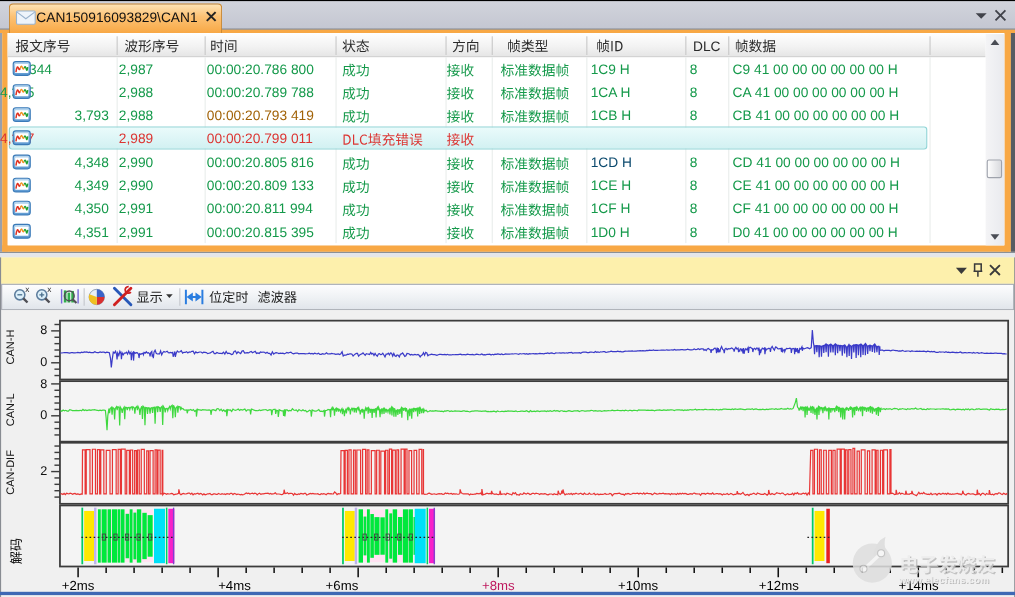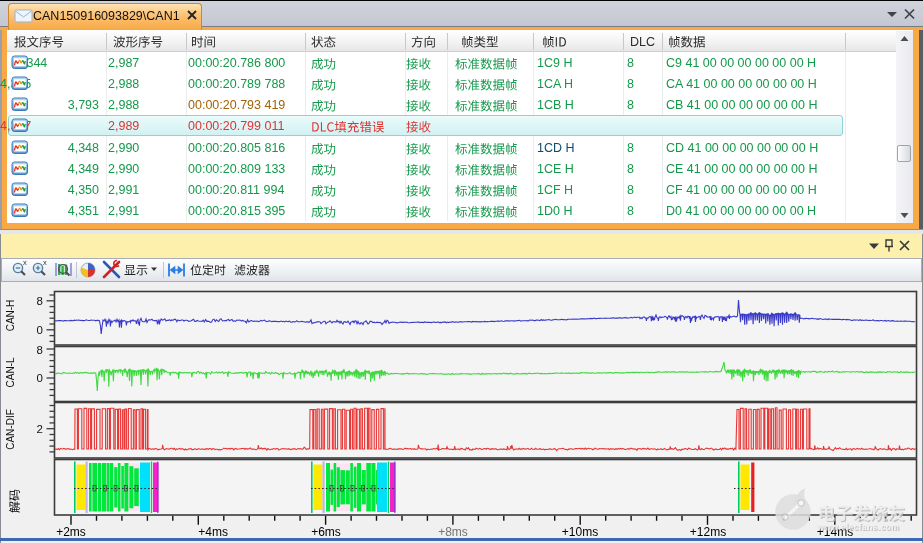--- a/index.html
+++ b/index.html
@@ -94,22 +94,22 @@
 <div style="position:absolute;left:33px;top:295px;width:10px;text-align:right;font:11.5px 'Liberation Sans',sans-serif;color:#111">8</div>
 <div style="position:absolute;left:33px;top:324px;width:10px;text-align:right;font:11.5px 'Liberation Sans',sans-serif;color:#111">0</div>
 <div style="position:absolute;left:33px;top:343.5px;width:10px;text-align:right;font:11.5px 'Liberation Sans',sans-serif;color:#111">8</div>
 <div style="position:absolute;left:33px;top:372px;width:10px;text-align:right;font:11.5px 'Liberation Sans',sans-serif;color:#111">0</div>
 <div style="position:absolute;left:33px;top:423px;width:10px;text-align:right;font:11.5px 'Liberation Sans',sans-serif;color:#111">2</div>
 <div style="position:absolute;left:-16px;top:309.5px;width:52px;text-align:center;white-space:nowrap;font:10px 'Liberation Sans',sans-serif;color:#111;transform:rotate(-90deg)">CAN-H</div>
 <div style="position:absolute;left:-16px;top:367px;width:52px;text-align:center;white-space:nowrap;font:10px 'Liberation Sans',sans-serif;color:#111;transform:rotate(-90deg)">CAN-L</div>
 <div style="position:absolute;left:-16px;top:423.5px;width:52px;text-align:center;white-space:nowrap;font:10px 'Liberation Sans',sans-serif;color:#111;transform:rotate(-90deg)">CAN-DIF</div>
 <div style="position:absolute;left:41px;top:525px;width:60px;text-align:center;font:12px 'Liberation Sans',sans-serif;color:#000">+2ms</div>
 <div style="position:absolute;left:168px;top:525px;width:60px;text-align:right;font:12px 'Liberation Sans',sans-serif;color:#000">+4ms</div>
-<div style="position:absolute;left:296px;top:525px;width:60px;text-align:center;font:12px 'Liberation Sans',sans-serif;color:#000">+6ms</div>
-<div style="position:absolute;left:423px;top:525px;width:60px;text-align:center;font:12px 'Liberation Sans',sans-serif;color:#737373">+8ms</div>
+<div style="position:absolute;left:296px;top:525px;width:60px;font:12px 'Liberation Sans',sans-serif;color:#000">+6ms</div>
+<div style="position:absolute;left:423px;top:525px;width:60px;text-align:center;font:12px 'Liberation Sans',sans-serif;color:#be185d">+8ms</div>
 <div style="position:absolute;left:550px;top:525px;width:60px;text-align:center;font:12px 'Liberation Sans',sans-serif;color:#000">+10ms</div>
 <div style="position:absolute;left:678px;top:525px;width:60px;text-align:center;font:12px 'Liberation Sans',sans-serif;color:#000">+12ms</div>
 <div style="position:absolute;left:805px;top:525px;width:60px;text-align:center;font:12px 'Liberation Sans',sans-serif;color:#000">+14ms</div>
 <div style="position:absolute;left:0;top:538px;width:923px;height:3px;background:#3e68b4"></div>
 <svg style="position:absolute;left:0;top:0" width="923" height="543" viewBox="0 0 923 543">
     <defs>
       <linearGradient id="icg" x1="0" y1="0" x2="0" y2="1">
         <stop offset="0" stop-color="#bfdcf2"></stop>
         <stop offset="1" stop-color="#5795cf"></stop>
       </linearGradient>

